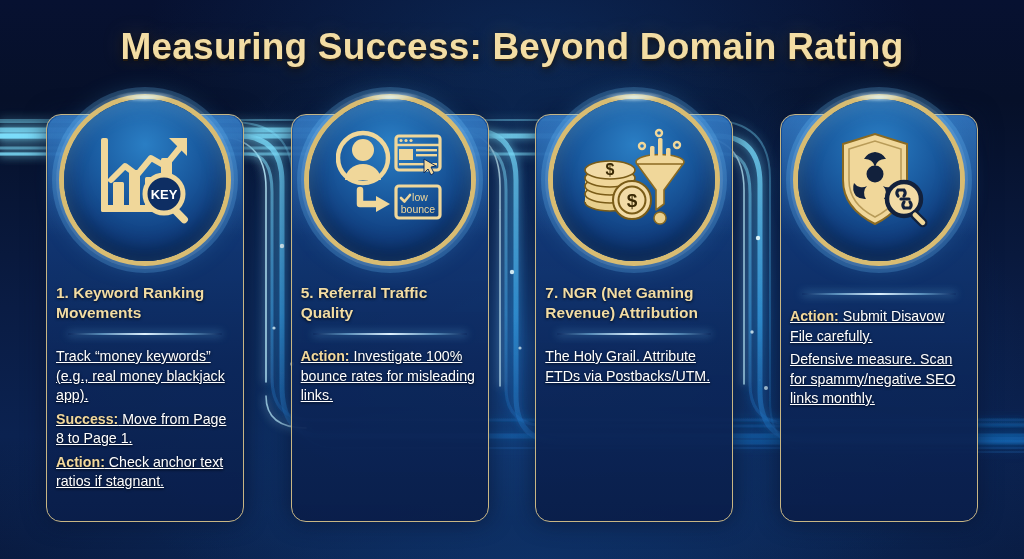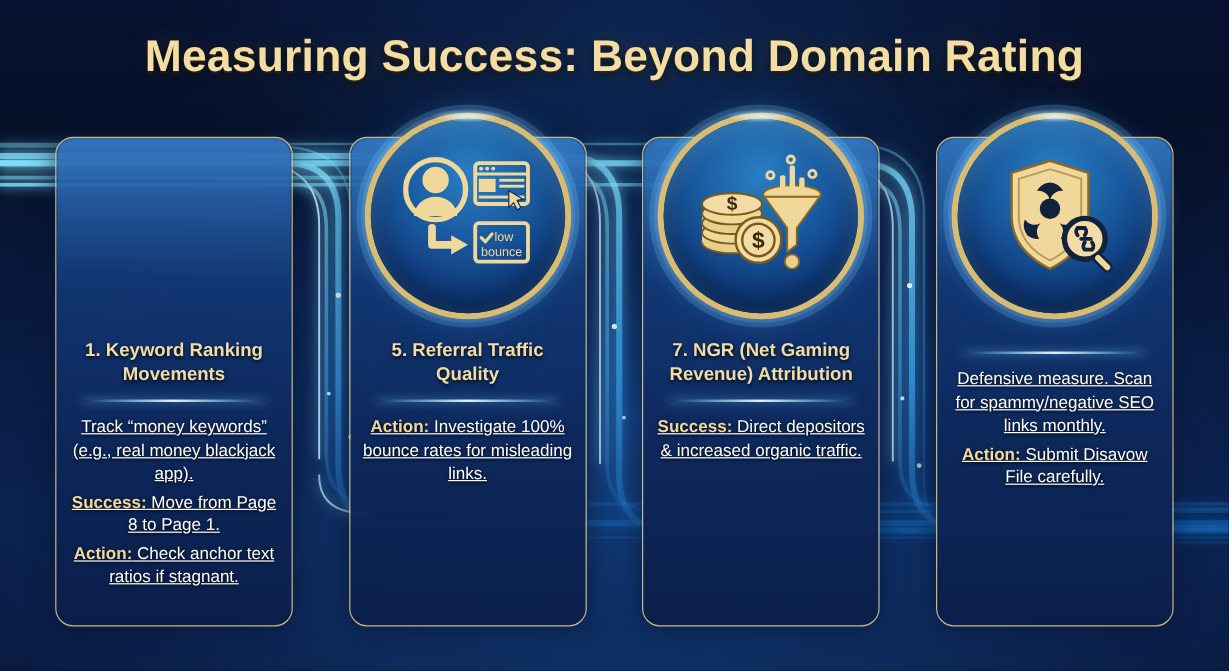--- a/index.html
+++ b/index.html
@@ -119,21 +119,20 @@
     background: radial-gradient(ellipse at center, rgba(225,248,255,.95), rgba(120,210,255,0) 70%);
     filter: blur(1px);
   }
   .medallion svg { display:block; }
 
   
   .card-body {
     position: absolute;
     left: 0; right: 0; top: 168px; bottom: 10px;
     padding: 0 9px;
-    text-align: center;
   }
   .card-title {
     color: #f2dca3;
     font-weight: bold;
     font-size: 15.5px;
     line-height: 20px;
     text-shadow: 0 1px 3px rgba(0,0,0,.8);
     margin: 0 0 0 0;
     min-height: 40px;
   }
@@ -221,20 +220,43 @@
     </g>
   </svg>
 
   <div class="title-wrap">
     <span class="title">Measuring Success: Beyond Domain Rating</span>
   </div>
 
   <div class="cards">
 
     <div class="card">
+      <div class="medallion">
+        <svg width="108" height="104" viewBox="0 0 108 104">
+          <g fill="#f0d79a" stroke="none">
+
+            <rect x="10" y="10" width="7" height="74" rx="2"></rect>
+            <rect x="10" y="77" width="78" height="7" rx="2"></rect>
+
+            <rect x="22" y="54" width="11" height="24" rx="1.5"></rect>
+            <rect x="38" y="42" width="11" height="36" rx="1.5"></rect>
+            <rect x="54" y="49" width="11" height="29" rx="1.5"></rect>
+            <rect x="70" y="30" width="11" height="48" rx="1.5"></rect>
+
+            <path d="M20 52 L34 38 L46 47 L60 30 L74 38 L92 16" fill="none" stroke="#f0d79a" stroke-width="6" stroke-linecap="round" stroke-linejoin="round"></path>
+            <path d="M78 10 L96 10 L96 28 L89 21 L85 17 Z"></path>
+          </g>
+
+          <g>
+            <circle cx="73" cy="66" r="19" fill="#0e2e63" stroke="#f0d79a" stroke-width="5"></circle>
+            <rect x="85" y="78" width="19" height="7.5" rx="3.6" transform="rotate(45 85 78)" fill="#f0d79a"></rect>
+            <text x="73" y="71" font-family="Liberation Sans, sans-serif" font-size="13" font-weight="bold" fill="#ffffff" text-anchor="middle">KEY</text>
+          </g>
+        </svg>
+      </div>
       <div class="card-body">
         <div class="card-title">1. Keyword Ranking Movements</div>
         <div class="divider"></div>
         <div class="card-desc">
           <p><span>Track “money keywords” (e.g., real money blackjack app).</span></p>
           <p><span class="lbl">Success:</span><span> Move from Page 8 to Page 1.</span></p>
           <p><span class="lbl">Action:</span><span> Check anchor text ratios if stagnant.</span></p>
         </div>
       </div>
     </div>
@@ -314,21 +336,21 @@
             <circle cx="97" cy="17" r="3" fill="none" stroke="#f0d79a" stroke-width="2.4"></circle>
 
             <circle cx="80" cy="90" r="6" fill="#e8cf8d" stroke="#8a6a22" stroke-width="1.5"></circle>
           </g>
         </svg>
       </div>
       <div class="card-body">
         <div class="card-title">7. NGR (Net Gaming Revenue) Attribution</div>
         <div class="divider"></div>
         <div class="card-desc">
-          <p><span class="lbl">Success:</span><span> Direct depositors &amp; increased organic traffic.</span></p>
+          <p><span>The Holy Grail. Attribute FTDs via Postbacks/UTM.</span></p>
         </div>
       </div>
     </div>
 
     <div class="card">
       <div class="medallion">
         <svg width="108" height="104" viewBox="0 0 108 104">
 
           <path d="M18 16 L50 6 L82 16 L82 52 Q82 80 50 96 Q18 80 18 52 Z" fill="#f0d79a" stroke="#8a6a22" stroke-width="2"></path>
           <path d="M24 21 L50 13 L76 21 L76 52 Q76 76 50 89 Q24 76 24 52 Z" fill="none" stroke="#8a6a22" stroke-width="1.6" opacity=".55"></path>
@@ -347,20 +369,20 @@
               <path d="M73 68 a4.5 4.5 0 0 1 0 -6 h6 a4.5 4.5 0 0 1 0 6"></path>
               <path d="M79 74 a4.5 4.5 0 0 0 0 6 h6 a4.5 4.5 0 0 0 0 -6"></path>
               <path d="M76 71 h8"></path>
             </g>
           </g>
         </svg>
       </div>
       <div class="card-body">
         <div class="divider"></div>
         <div class="card-desc">
+          <p><span class="lbl">Action:</span><span> Submit Disavow File carefully.</span></p>
           <p><span>Defensive measure. Scan for spammy/negative SEO links monthly.</span></p>
-          <p><span class="lbl">Action:</span><span> Submit Disavow File carefully.</span></p>
         </div>
       </div>
     </div>
 
   </div>
 </div>
 
 </body></html>

